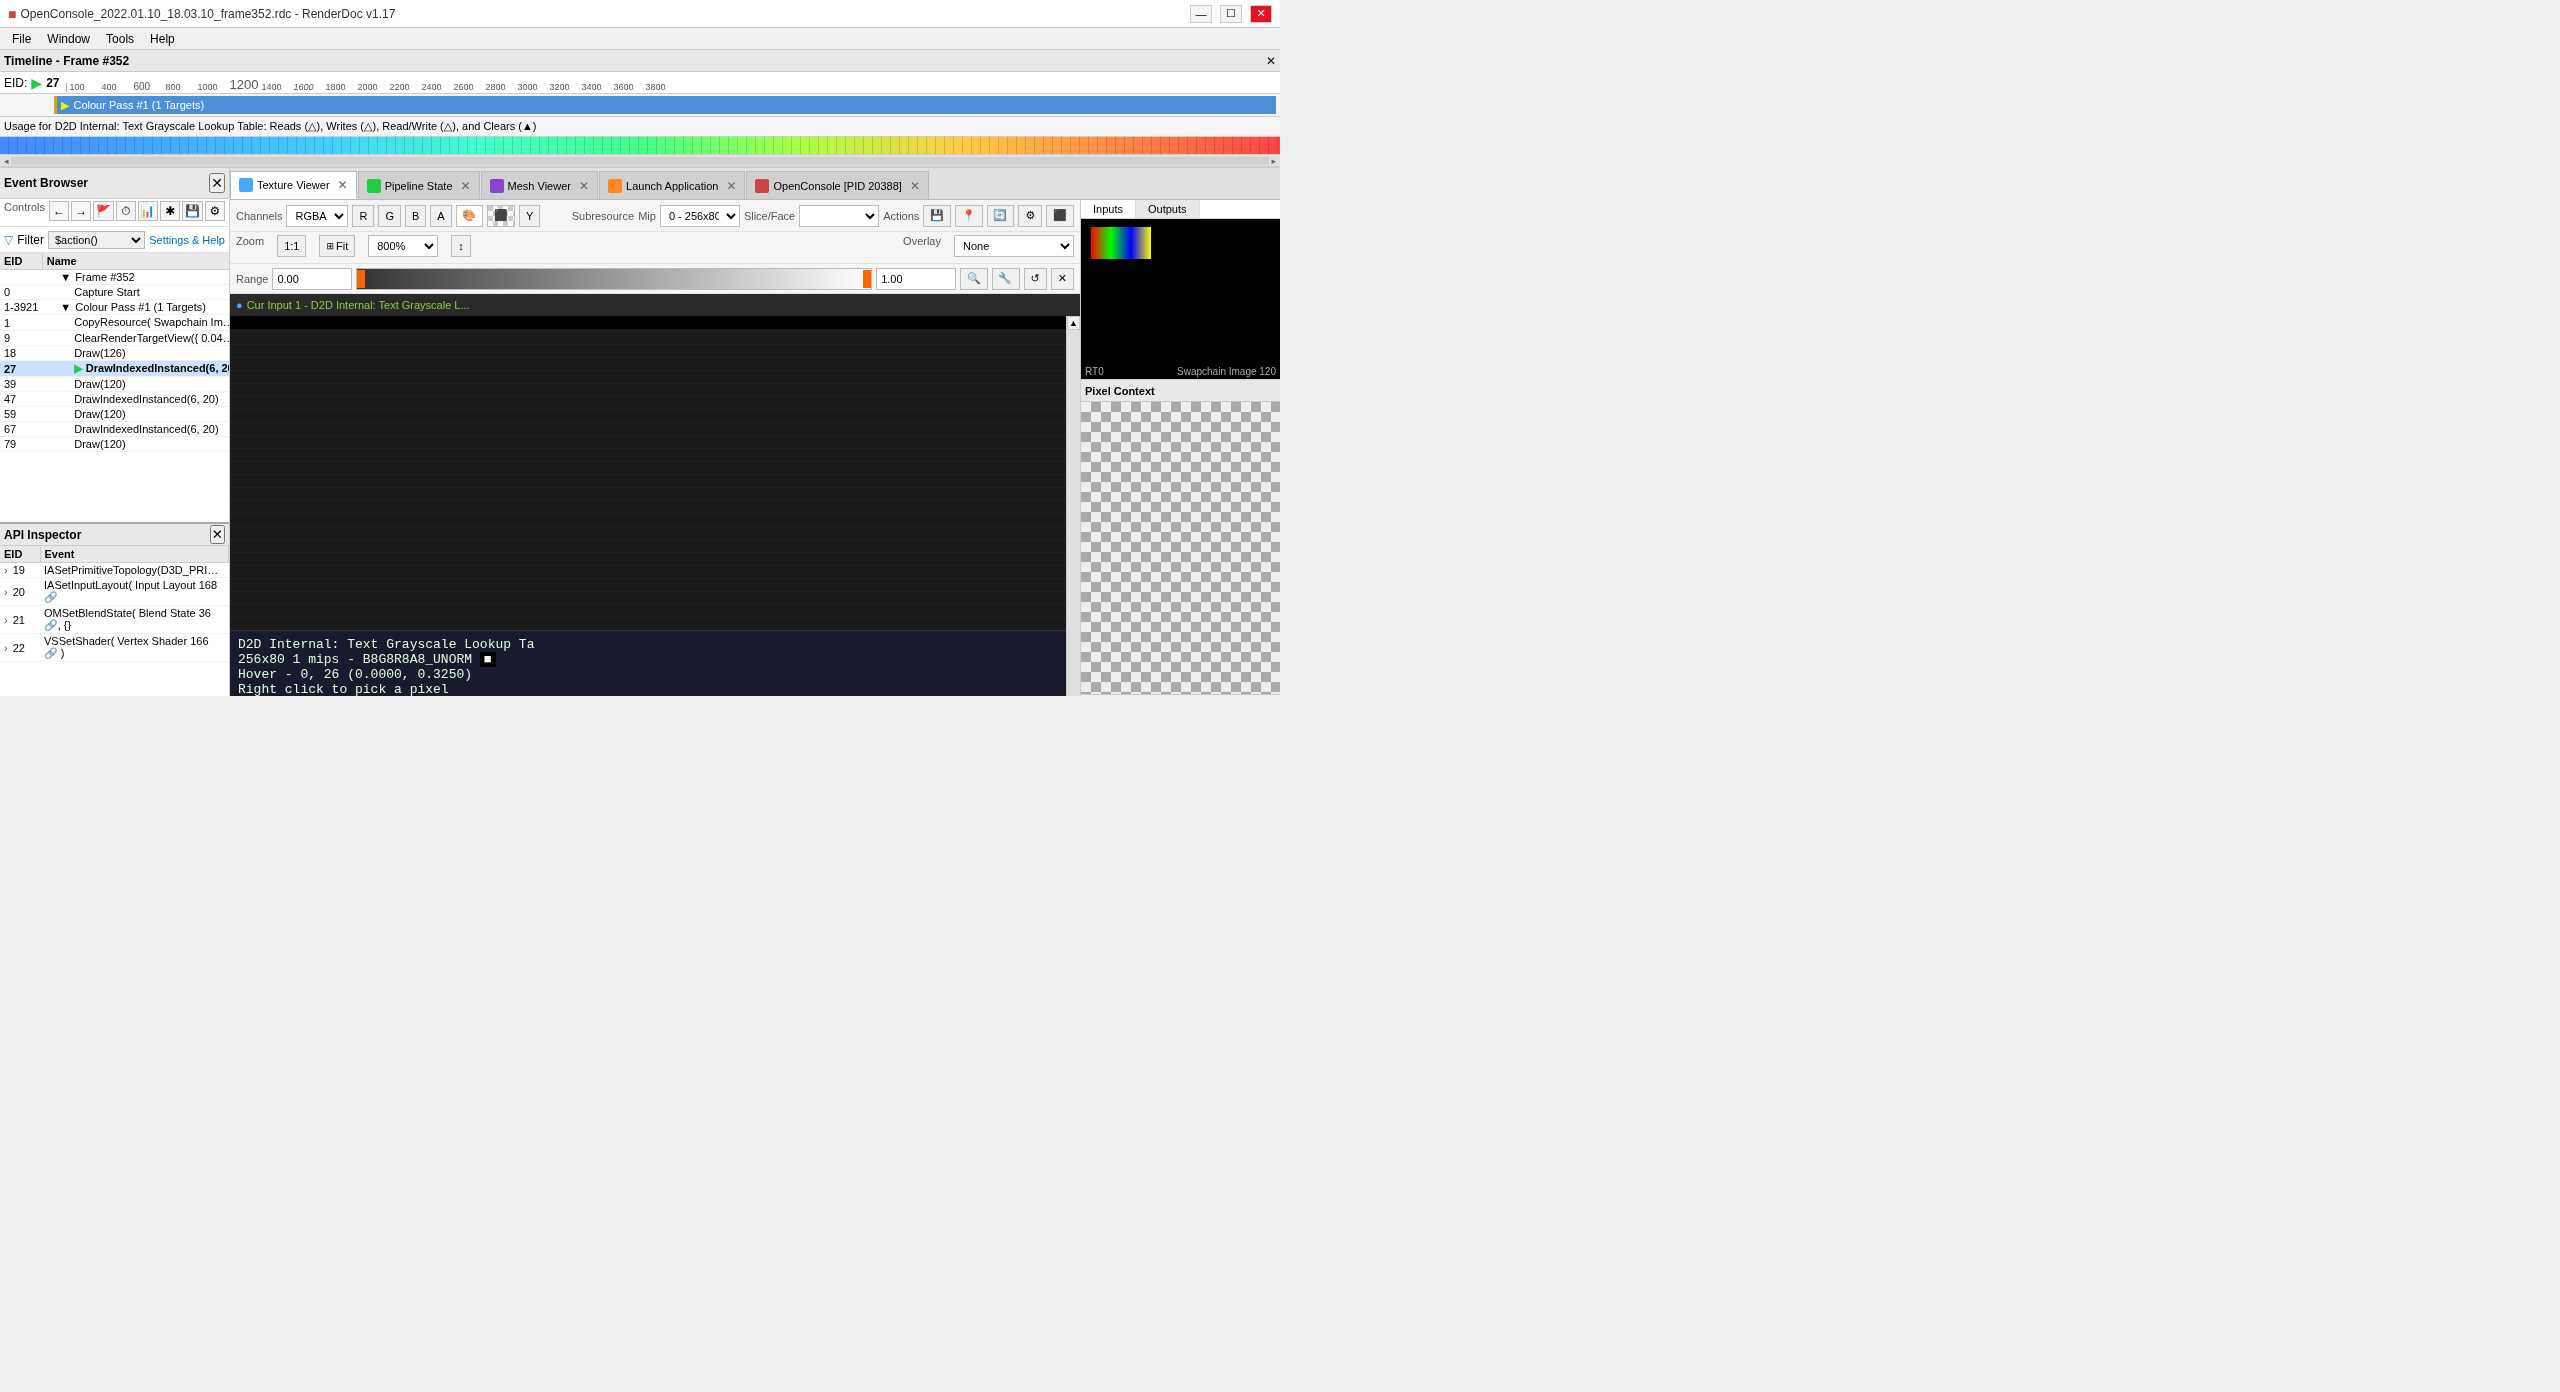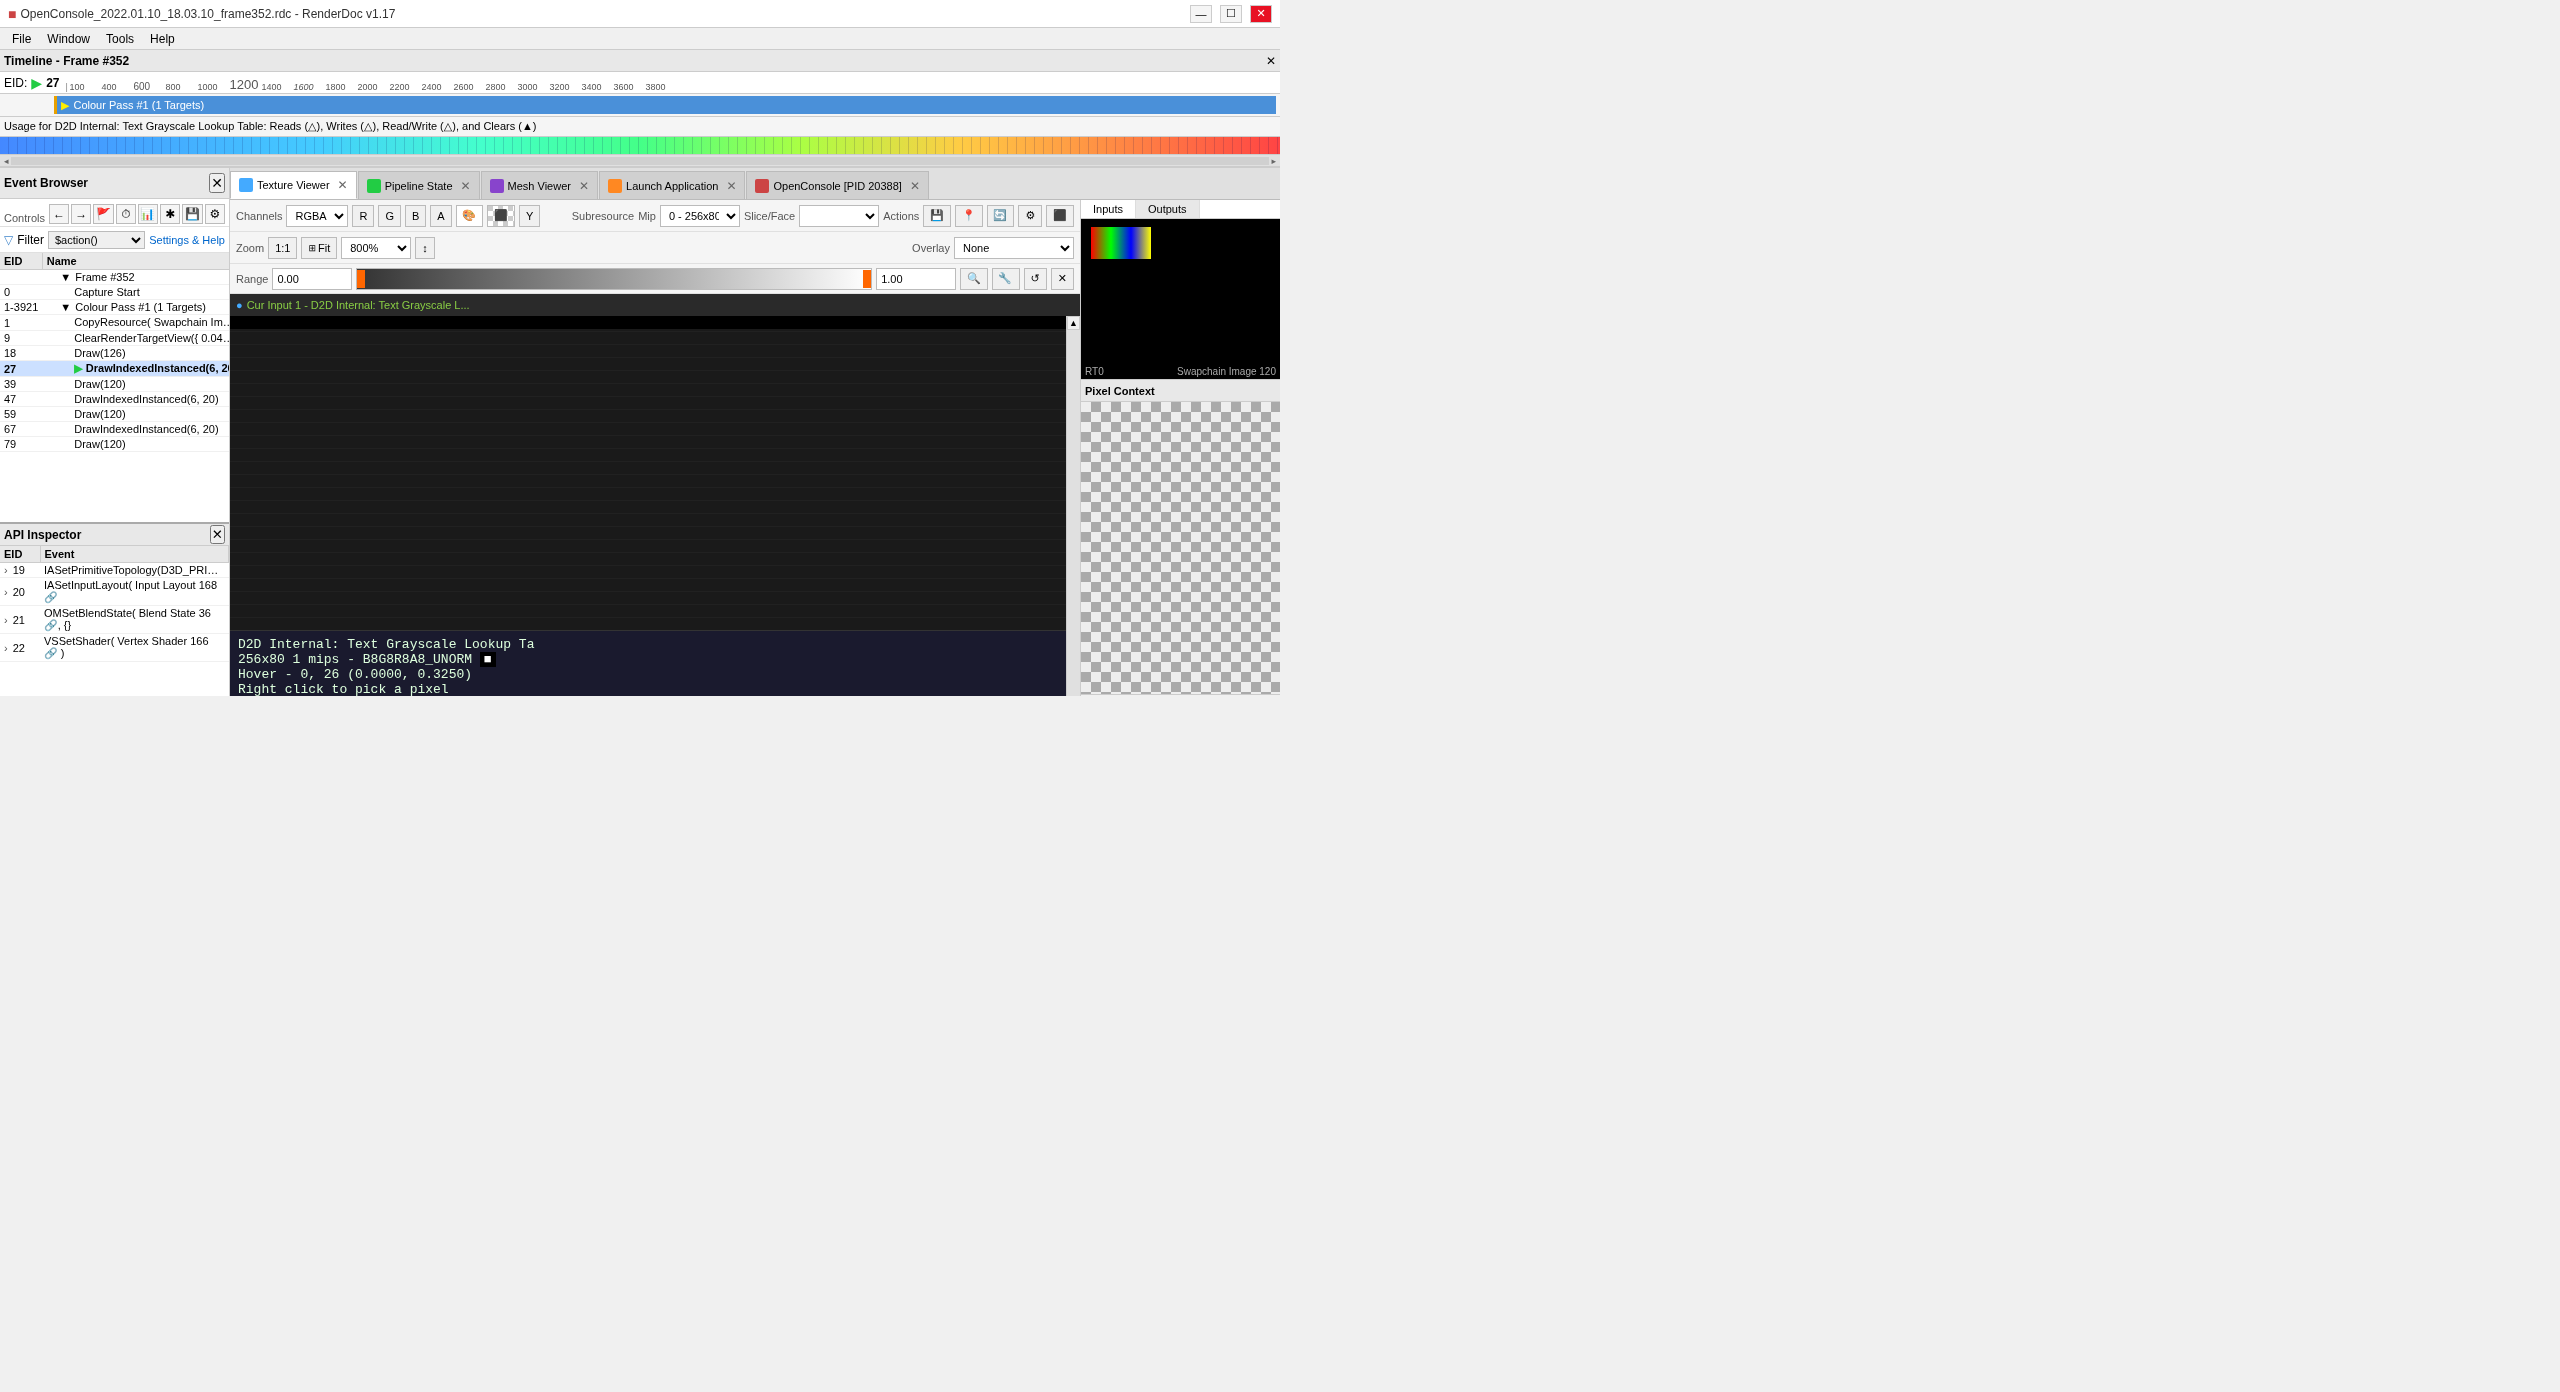--- a/index.html
+++ b/index.html
@@ -34,21 +34,21 @@
     #main-content { display: flex; height: calc(696px - 140px); }
     
     
     #left-panel { width: 230px; display: flex; flex-direction: column; border-right: 1px solid #ccc; }
     
     
     #event-browser { flex: 1; background: #fff; border-bottom: 2px solid #aaa; display: flex; flex-direction: column; }
     #event-browser-header { background: #e8e8e8; border-bottom: 1px solid #ccc; padding: 15px 4px; display: flex; justify-content: space-between; align-items: center; height: 22px; }
     #event-browser-header span { font-size: 12px; font-weight: 600; }
     #event-browser-header .close-btn { font-size: 14px; cursor: pointer; }
-    #eb-controls { display: flex; align-items: flex-end; padding: 2px 4px; border-bottom: 1px solid #e0e0e0; gap: 2px; height: 28px; }
+    #eb-controls { display: flex; align-items: flex-start; padding: 2px 4px; border-bottom: 1px solid #e0e0e0; gap: 2px; height: 28px; }
     #eb-controls span { font-size: 11px; color: #555; margin-right: 2px; }
     .ctrl-btn { width: 22px; height: 20px; border: 1px solid #bbb; background: #f5f5f5; cursor: pointer; display: flex; align-items: center; justify-content: center; font-size: 12px; }
     #eb-filter { display: flex; align-items: center; padding: 2px 4px; border-bottom: 1px solid #e0e0e0; gap: 4px; height: 26px; }
     #eb-filter select { flex: 1; font-size: 11px; border: 1px solid #bbb; padding: 1px 2px; }
     #eb-filter .settings-btn { font-size: 11px; color: #0066cc; cursor: pointer; }
     #eb-tree { flex: 1; overflow-y: auto; font-size: 11px; }
     #eb-tree table { width: 100%; border-collapse: collapse; }
     #eb-tree th { background: #e8e8e8; border-bottom: 1px solid #ccc; border-right: 1px solid #ccc; padding: 2px 4px; text-align: left; font-size: 11px; position: sticky; top: 0; }
     #eb-tree td { border-bottom: 1px solid #f0f0f0; padding: 1px 4px; vertical-align: middle; white-space: nowrap; overflow: hidden; text-overflow: ellipsis; }
     .row-selected { background: #cce0ff !important; }
@@ -80,21 +80,21 @@
     .tab .tab-close { font-size: 12px; color: #666; cursor: pointer; margin-left: 4px; }
     .tab-icon-texture { background: #44aaff; }
     .tab-icon-pipeline { background: #22cc44; }
     .tab-icon-mesh { background: #8844cc; }
     .tab-icon-launch { background: #ff8822; }
     .tab-icon-console { background: #cc4444; }
     
     
     #texture-viewer { flex: 1; display: flex; flex-direction: column; background: #fff; }
     #tv-toolbar1 { display: flex; align-items: center; padding: 3px 6px; border-bottom: 1px solid #e0e0e0; gap: 4px; height: 32px; background: #f5f5f5; }
-    #tv-toolbar2 { display: flex; align-items: center; padding: 3px 6px; border-bottom: 1px solid #e0e0e0; gap: 4px; height: 32px; background: #f5f5f5; }
+    #tv-toolbar2 { display: flex; align-items: flex-start; padding: 3px 6px; border-bottom: 1px solid #e0e0e0; gap: 13px; height: 32px; background: #f5f5f5; }
     #tv-toolbar3 { display: flex; align-items: center; padding: 3px 6px; border-bottom: 1px solid #e0e0e0; gap: 4px; height: 30px; background: #f5f5f5; }
     .tv-label { font-size: 11px; color: #555; }
     .tv-select { font-size: 11px; border: 1px solid #bbb; padding: 2px 4px; height: 22px; background: #fff; }
     .tv-btn { height: 22px; border: 1px solid #bbb; background: #f0f0f0; cursor: pointer; padding: 2px 6px; font-size: 11px; }
     .tv-range-input { width: 80px; height: 22px; border: 1px solid #bbb; padding: 2px 4px; font-size: 11px; }
     .range-slider { flex: 1; height: 22px; background: linear-gradient(to right, #333, #fff); border: 1px solid #bbb; position: relative; cursor: pointer; }
     .range-handle { position: absolute; top: 50%; transform: translateY(-50%); width: 8px; height: 18px; background: #ff6600; cursor: ew-resize; }
     
     
     #tv-main { flex: 1; display: flex; flex-direction: column; overflow: hidden; }

